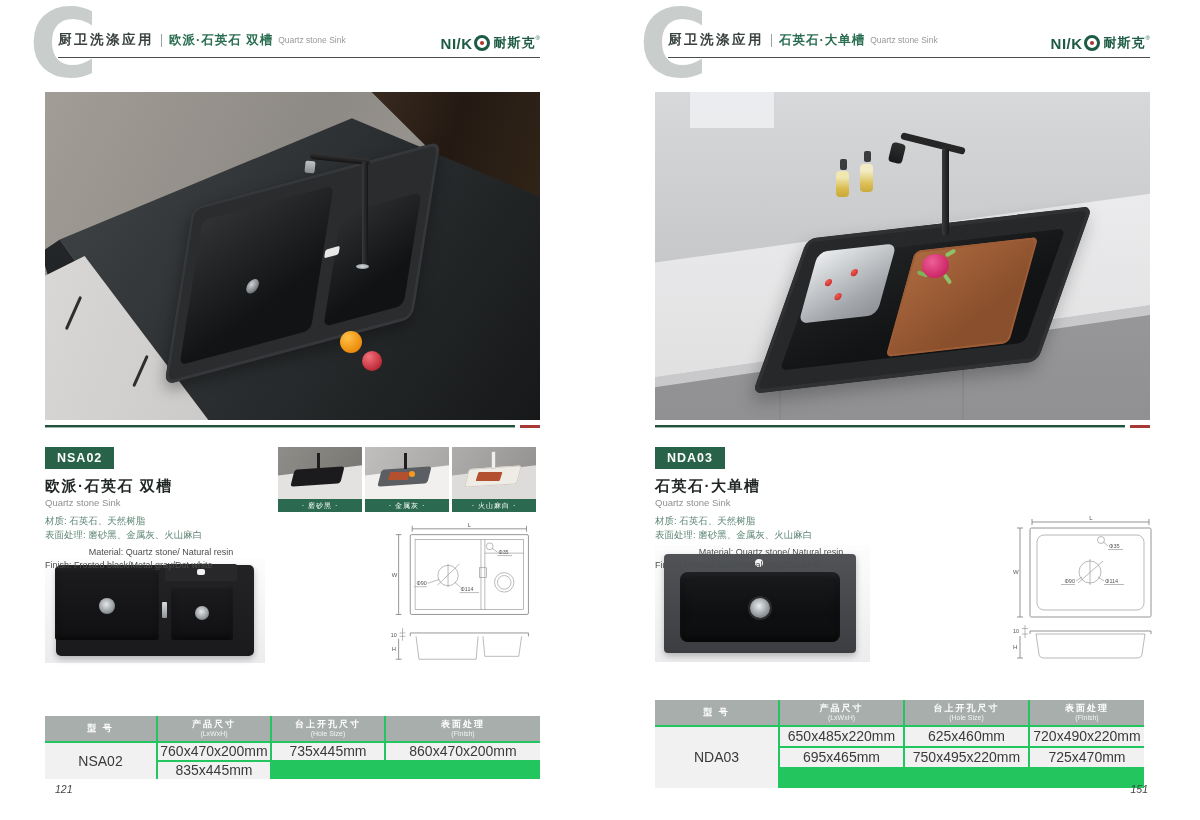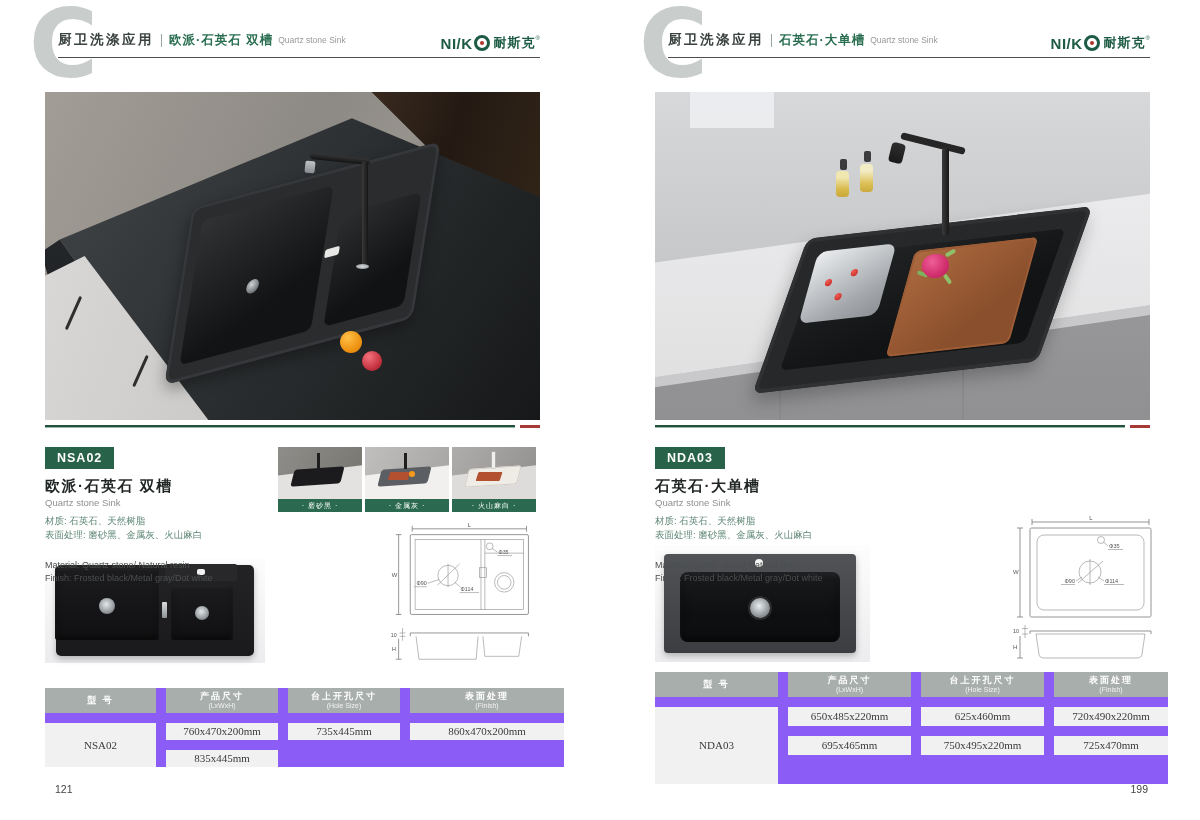--- a/index.html
+++ b/index.html
@@ -99,21 +99,21 @@
   .accent-red {width:20px;height:3px;background:#a83a35;}
 
   
   .info {position:absolute;left:0;top:447px;width:232px;z-index:2;}
   .badge {display:inline-block;background:#286248;color:#fff;font-size:12.5px;font-weight:bold;
           padding:4px 12px;letter-spacing:1px;}
   .name-cn {font-size:15px;font-weight:bold;color:#1f2523;margin:8px 0 1px;letter-spacing:1.5px;}
   .name-en {font-size:9.5px;color:#8d918f;margin-bottom:6px;}
   .spec-cn {font-size:9.5px;color:#5d8573;line-height:1.5;}
   .spec-en {font-size:9px;color:#4c4f4e;line-height:1.45;}
-  .spec-en.first {margin-top:16px;}
+  .spec-en.first {margin-top:3px;text-align:center;}
 
   
   .swatches {position:absolute;left:233px;top:447px;display:flex;gap:3px;z-index:2;}
   .sw {width:84px;}
   .sw-img {height:52px;position:relative;overflow:hidden;}
   .sw-img div {position:absolute;}
   .sw-label {height:13px;background:#2b6a50;color:#fff;font-size:7px;display:flex;
              align-items:center;justify-content:center;letter-spacing:1px;}
   .sw1-wall {inset:0;background:linear-gradient(120deg,#8f8d89,#76746f);}
   .sw1-counter {inset:0;clip-path:polygon(0 55%,100% 35%,100% 100%,0 100%);background:#e3e2e0;}
@@ -162,32 +162,32 @@
   .drawing {position:absolute;}
   .drawing-left {left:342px;top:522px;}
   .drawing-right {left:355px;top:515px;}
   .drawing svg {display:block;}
   .dline {stroke:#7a7a7a;stroke-width:.8;fill:none;}
   .dthin {stroke:#8a8a8a;stroke-width:.6;fill:none;}
   .dtext {fill:#555;font-size:6px;font-family:"Liberation Sans","DejaVu Sans",sans-serif;}
   .dtext-s {fill:#555;font-size:5.5px;font-family:"Liberation Sans","DejaVu Sans",sans-serif;}
 
   
-  .spec-table {position:absolute;left:0;display:grid;gap:10px;background:#8b5cf6;z-index:2;}
+  .spec-table {position:absolute;left:0;display:grid;gap:2px;background:#22c55e;z-index:2;margin-top:28px;}
   .t-left {top:688px;grid-template-columns:111px 112px 112px 154px;grid-template-rows:25px 17px 17px;}
   .t-right {top:672px;grid-template-columns:123px 123px 123px 114px;grid-template-rows:25px 19px 19px 19px;}
   .th {background:#a8aeab;color:#fff;display:flex;flex-direction:column;align-items:center;justify-content:center;line-height:1.15;}
   .th-cn {font-size:9px;font-weight:bold;letter-spacing:2px;}
   .th-en {font-size:7px;opacity:.85;letter-spacing:0;}
-  .td {background:#f1f1f2;color:#3a3a3a;font-size:11px;display:flex;flex-direction:column;
-       align-items:center;justify-content:center;text-align:left;line-height:1.35;font-family:Liberation Serif, serif;}
+  .td {background:#f1f1f2;color:#3a3a3a;font-size:14px;display:flex;flex-direction:column;
+       align-items:center;justify-content:center;text-align:left;line-height:1.35;}
   .span2 {grid-row:span 2;}
   .span3 {grid-row:span 3;}
 
-  .pageno {position:absolute;top:783px;font-size:10.5px;color:#444;z-index:2;}
+  .pageno {position:absolute;top:783px;font-size:10.5px;color:#444;z-index:2;font-style:italic;}
   .pn-left {left:10px;}
   .pn-right {right:2px;}
 </style>
 </head>
 <body>
 
 <div class="sheet">
 
   <div class="page page-left">
     <div class="big-c">C</div>
@@ -484,15 +484,15 @@
       </div>
       <div class="td span3">NDA03</div>
       <div class="td">650x485x220mm</div>
       <div class="td">625x460mm</div>
       <div class="td">720x490x220mm</div>
       <div class="td">695x465mm</div>
       <div class="td">750x495x220mm</div>
       <div class="td">725x470mm</div>
     </div>
 
-    <div class="pageno pn-right">199</div>
+    <div class="pageno pn-right">151</div>
   </div>
 </div>
 
 </body></html>

